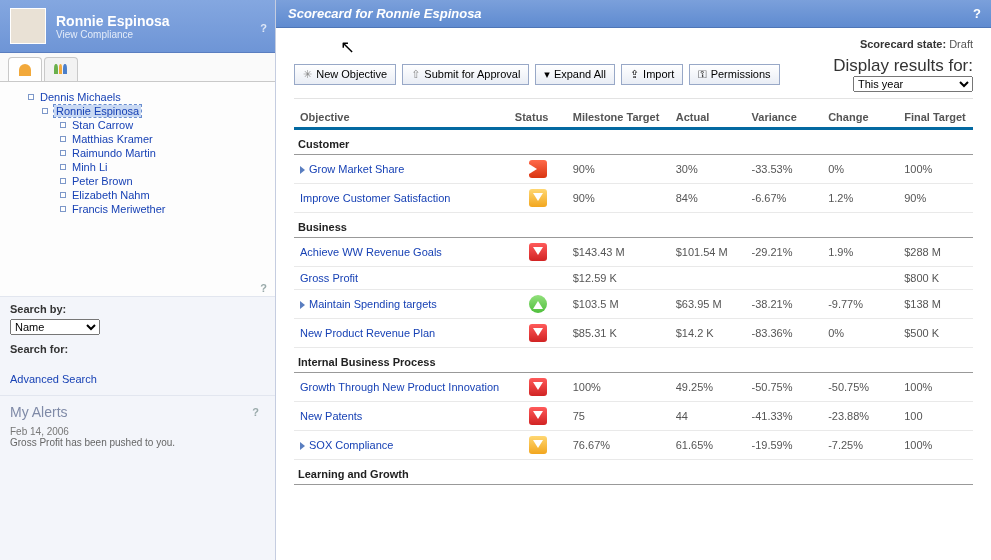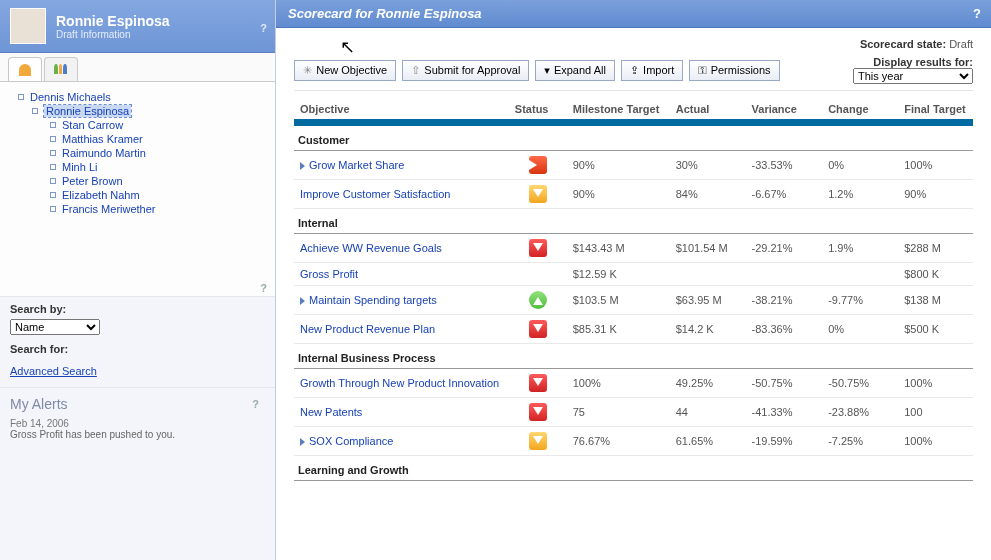--- a/index.html
+++ b/index.html
@@ -11,53 +11,53 @@
 .profile-title{font-size:14px;font-weight:bold}
 .profile-sub{font-size:10px;color:#e4ecf9;cursor:pointer}
 .help-q{position:absolute;right:8px;top:22px;color:#dfe8f7;font-weight:bold}
 .tabs{display:flex;padding:4px 8px 0 8px;border-bottom:1px solid #c9c9c9;background:#fafafa}
 .tab{width:34px;height:24px;border:1px solid #c9c9c9;border-bottom:none;border-radius:4px 4px 0 0;background:#fff;display:flex;align-items:center;justify-content:center;margin-right:2px}
 .tab.active{background:#fff}
 .tab.inactive{background:#f2f2f2}
 .person-ico{width:12px;height:12px;border-radius:50% 50% 0 0;background:#f2a93b;position:relative;display:inline-block}
 .group-ico{width:14px;height:12px;display:inline-flex}
 .group-ico span{width:6px;height:10px;border-radius:50% 50% 0 0;margin-right:1px}
-.tree{padding:8px 10px;font-size:11px;flex:0 0 auto;height:198px;overflow:auto}
+.tree{padding:8px 20px;font-size:11px;flex:0 0 auto;height:198px;overflow:auto}
 .node{display:flex;align-items:center;padding:1px 0;color:#1842b5;cursor:pointer;white-space:nowrap}
 .node .dot{width:6px;height:6px;border:1px solid #7d98c9;background:#fff;margin:0 6px 0 0}
 .node.root{margin-left:8px}
 .node.child{margin-left:22px}
 .node.grandchild{margin-left:40px}
 .node.selected span.lbl{background:#c9d9f3;outline:1px dashed #6a8ecf;padding:0 2px}
 .panel-q{text-align:right;color:#9aa;padding:2px 8px;font-weight:bold}
 .search{padding:6px 10px 10px;border-top:1px solid #e2e6ef;background:#f3f5fa}
 .search label{font-weight:bold;display:block;margin-bottom:4px}
 .search select{width:90px;font-size:11px}
 .search-row{display:flex;gap:4px;margin-top:4px}
 .search input[type=text]{width:140px;border:1px solid #9bb0d4;padding:2px}
 .btn{background:linear-gradient(#fff,#e9edf5);border:1px solid #98a8c7;padding:2px 6px;font-size:11px;cursor:pointer;display:inline-flex;align-items:center;gap:4px}
-.adv{color:#1842b5;text-decoration:underline;cursor:pointer;display:inline-block;margin-top:6px}
+.adv{color:#1842b5;cursor:pointer;display:inline-block;margin-top:14px}
 .alerts{border-top:1px solid #e2e6ef;padding:8px 10px;background:#f3f5fa;flex:1;position:relative}
 .alerts h3{color:#7f8aa7;font-size:14px;font-weight:normal;margin-bottom:6px}
 .alerts .date{color:#777;font-size:10px}
 .alerts .msg{color:#666;font-size:10px}
 .right{flex:1;display:flex;flex-direction:column}
 .rhead{background:linear-gradient(#7ba0db,#5f8bd0);color:#fff;font-weight:bold;font-style:italic;padding:6px 12px;font-size:13px;border-bottom:1px solid #4e76b7;position:relative}
 .cursor{position:absolute;left:340px;top:36px;font-size:18px;color:#000;pointer-events:none}
 .rbody{padding:10px 18px;overflow:auto;flex:1}
 .state{text-align:right;color:#555;margin-bottom:6px;font-size:11px}
 .state b{color:#333}
 .tbar-wrap{display:flex;align-items:center;justify-content:space-between;margin-bottom:8px;border-bottom:1px solid #e3e3e3;padding-bottom:6px}
 .tbar{display:flex;gap:6px;flex-wrap:wrap}
 .tbar .btn{padding:3px 8px}
 .disp{text-align:right}
-.disp-label{font-weight:bold;color:#333;display:block;font-size:11px}
+.disp-label{font-weight:normal;color:#333;display:block;font-size:17px}
 .disp select{width:120px;font-size:11px}
 table.grid{width:100%;border-collapse:collapse;font-size:11px}
-.grid th{text-align:left;color:#555;font-weight:bold;padding:4px 6px;border-bottom:7px solid #0369a1}
+.grid th{text-align:left;color:#555;font-weight:bold;padding:4px 6px;border-bottom:3px solid #0369a1}
 .grid td{padding:5px 6px;border-bottom:1px solid #e9e9e9;color:#555}
 .section td{background:#fff;font-weight:bold;color:#222;padding:8px 4px 4px;border-bottom:1px solid #999}
 .obj-link{color:#1842b5;cursor:pointer}
 .tri{display:inline-block;width:0;height:0;border-top:4px solid transparent;border-bottom:4px solid transparent;border-left:5px solid #5a7ec0;margin-right:4px;vertical-align:middle}
 .status-ico{width:18px;height:18px;border-radius:3px;display:inline-flex;align-items:center;justify-content:center;color:#fff;font-size:10px;font-weight:bold}
 .st-red-right{background:linear-gradient(#ff6a4a,#d93410)}
 .st-red-down{background:linear-gradient(#ff5a5a,#d12323)}
 .st-yellow{background:linear-gradient(#ffd772,#f2a61e)}
 .st-green{background:linear-gradient(#92e07c,#4fbf3c);border-radius:50%}
 .glyph{display:inline-block;width:10px;height:10px}
@@ -73,21 +73,21 @@
 </style>
 </head>
 <body>
 
 <div class="layout">
   <div class="left">
     <div class="profile">
       <div class="avatar"></div>
       <div>
         <div class="profile-title">Ronnie Espinosa</div>
-        <div class="profile-sub">Draft Information</div>
+        <div class="profile-sub">View Compliance</div>
       </div>
       <span class="help-q">?</span>
     </div>
     <div class="tabs">
       <div class="tab active">
           <span class="person-ico"></span>
         </div>
       <div class="tab inactive">
           <span class="group-ico">
             <span style="background:#6ab04c"></span>
@@ -217,21 +217,21 @@
               <td class="col-status"><span class="status-ico st-yellow">
                   <span class="glyph down"></span>
                 </span></td>
               <td>90%</td>
               <td>84%</td>
               <td>-6.67%</td>
               <td>1.2%</td>
               <td>90%</td>
             </tr>
             <tr class="section">
-              <td colspan="7">Internal</td>
+              <td colspan="7">Business</td>
             </tr>
             <tr>
               <td><span class="obj-link">Achieve WW Revenue Goals</span></td>
               <td class="col-status"><span class="status-ico st-red-down">
                   <span class="glyph down"></span>
                 </span></td>
               <td>$143.43 M</td>
               <td>$101.54 M</td>
               <td>-29.21%</td>
               <td>1.9%</td>

